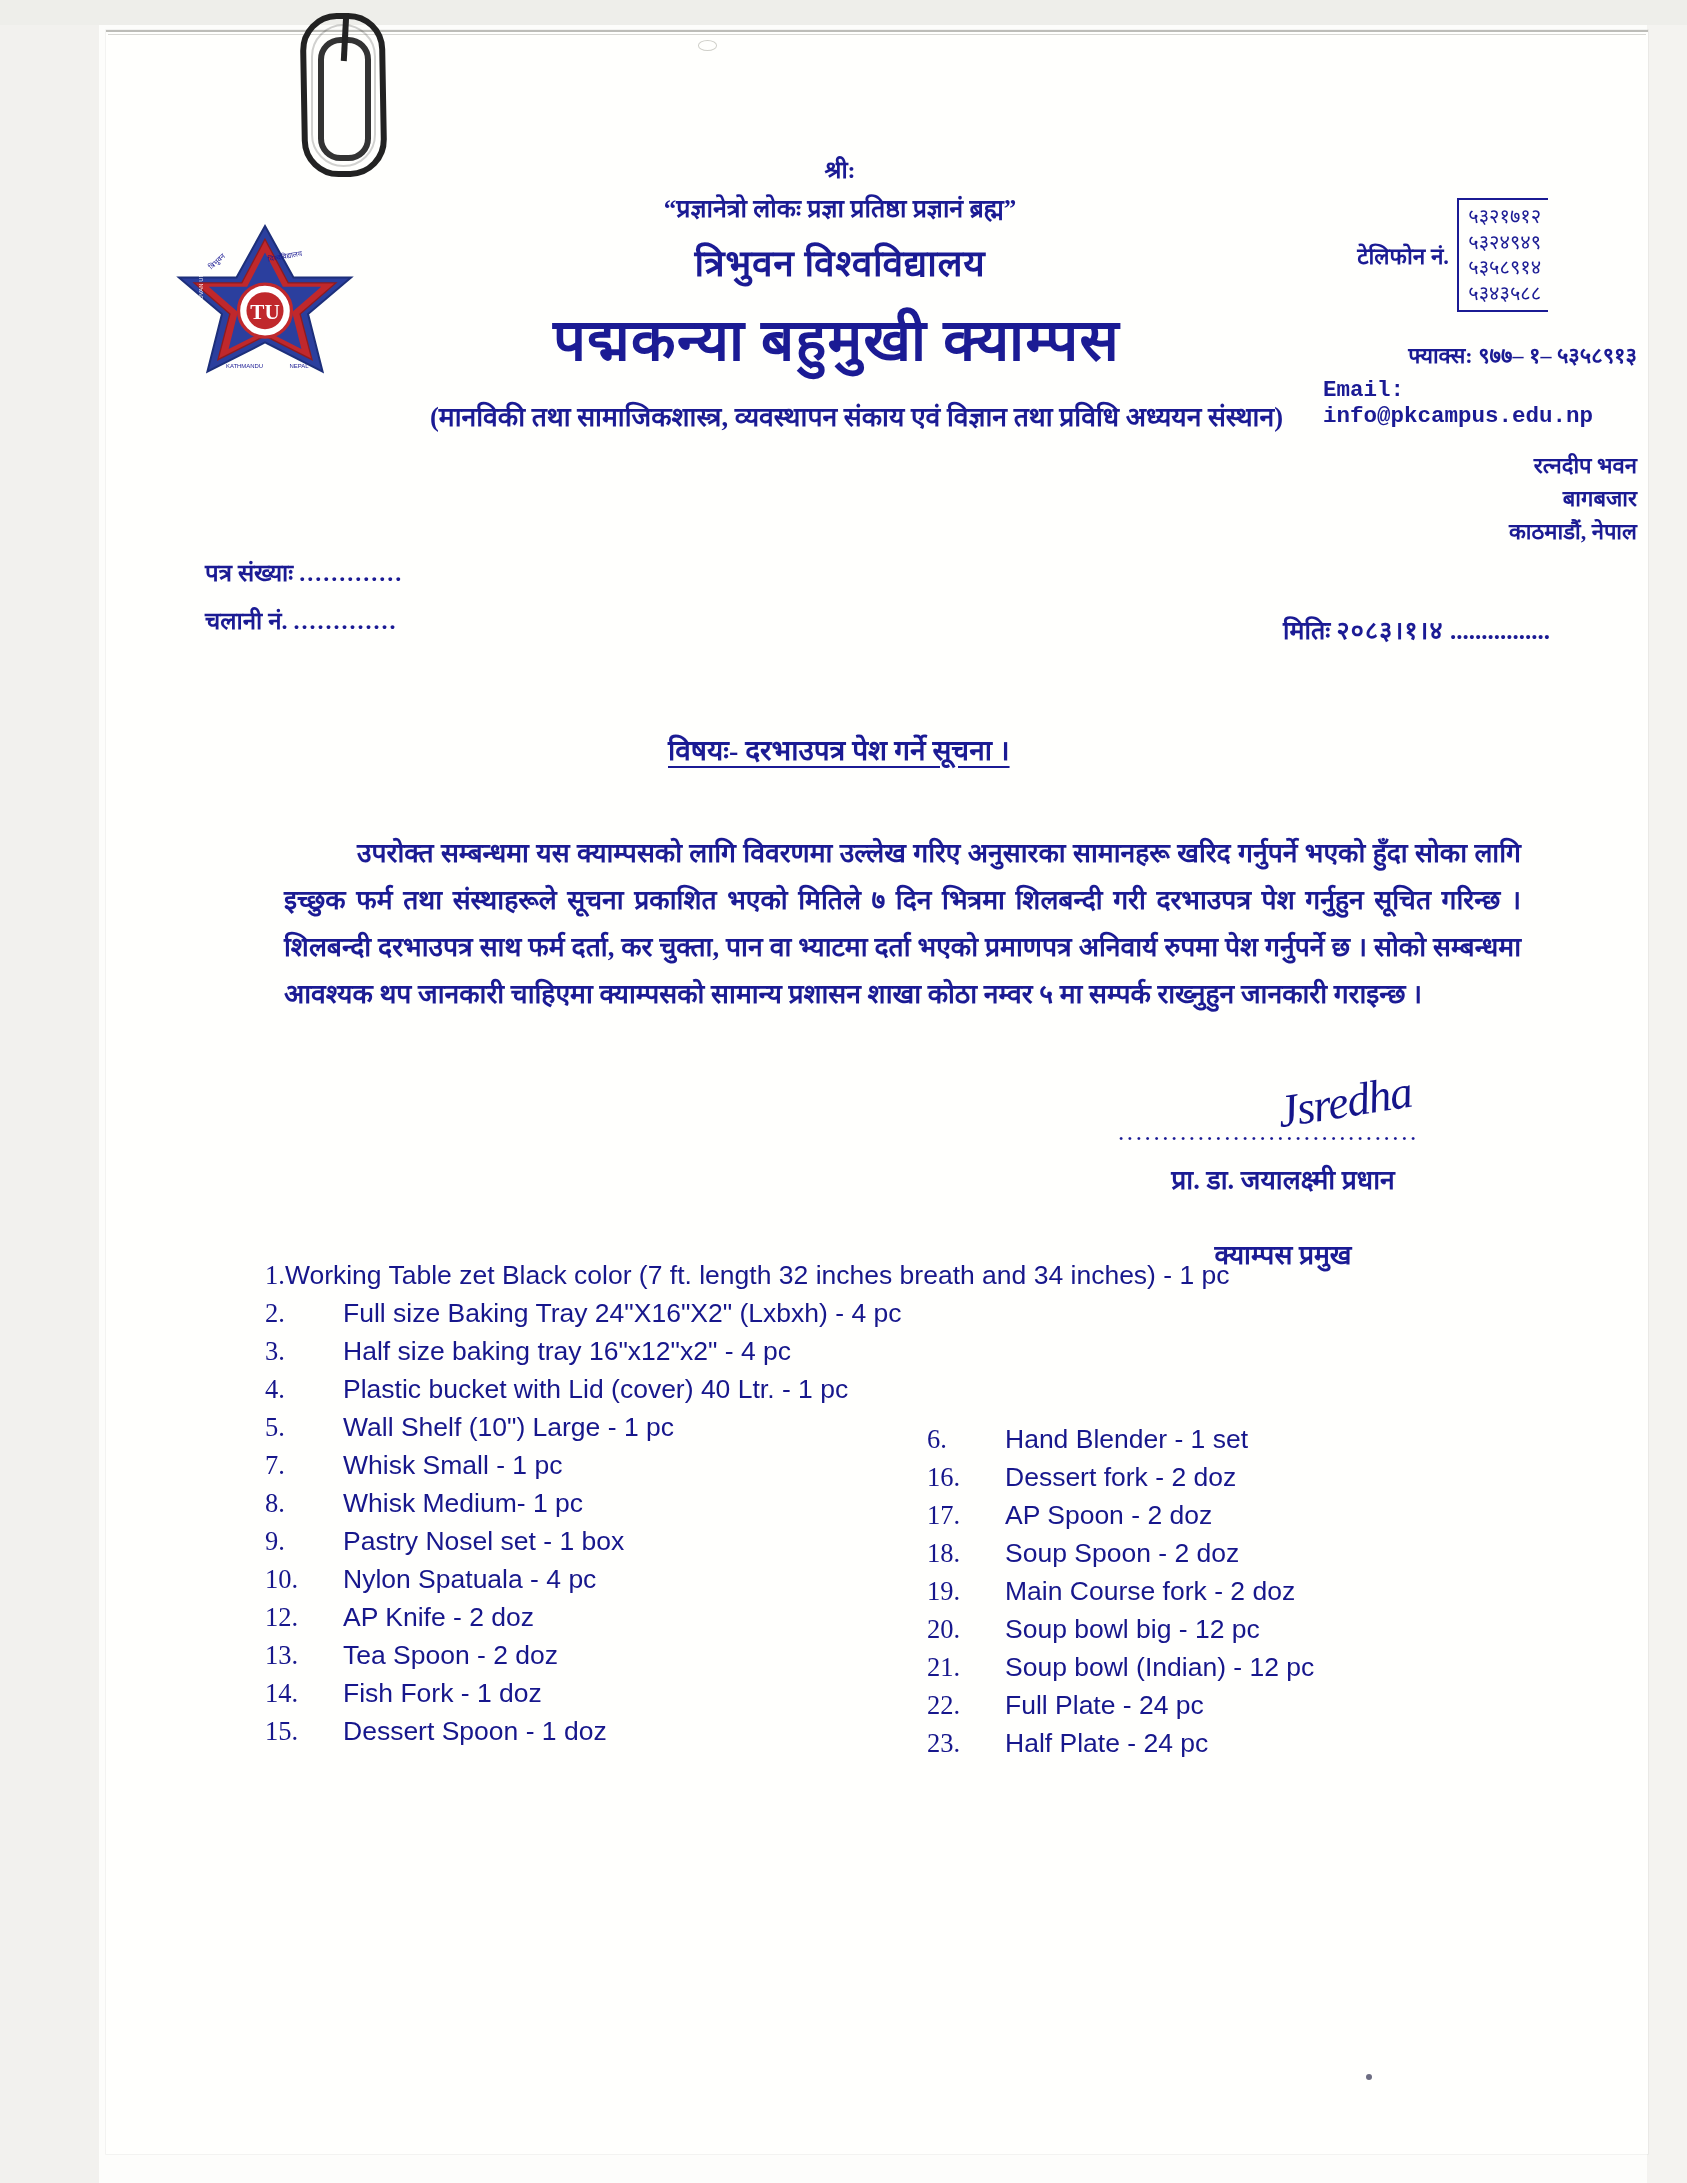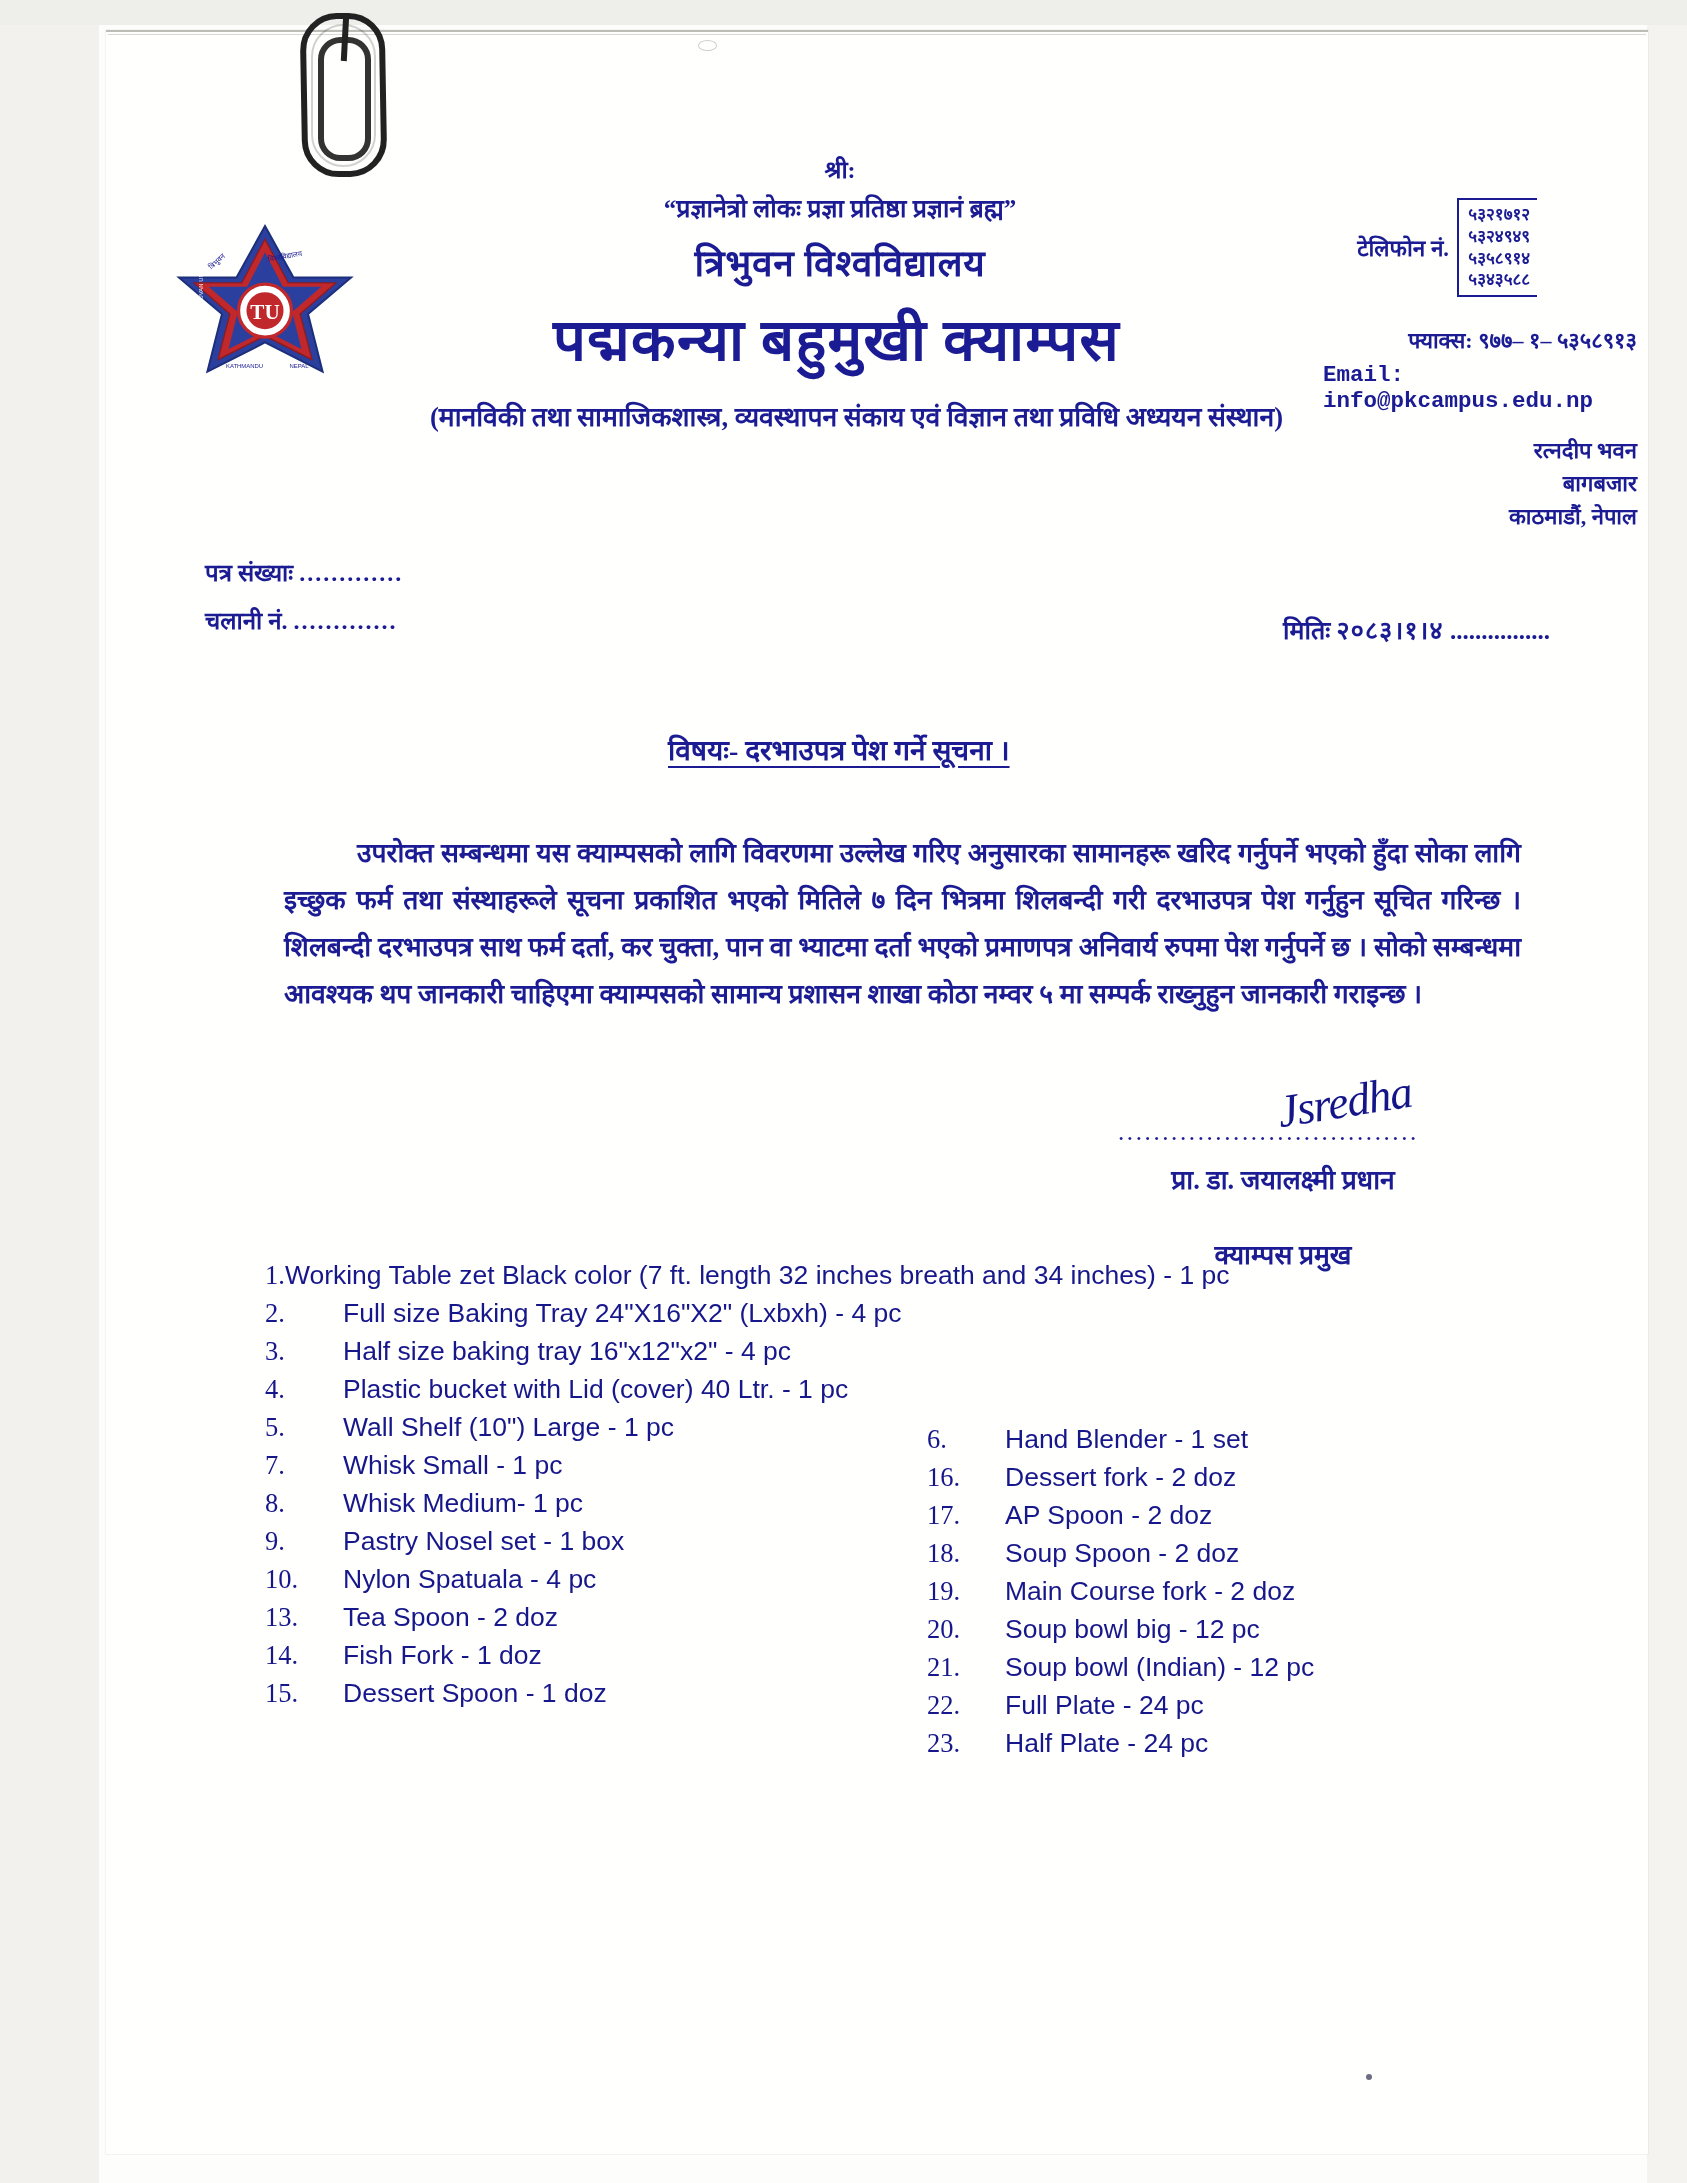--- a/index.html
+++ b/index.html
@@ -166,21 +166,21 @@
   }
   .tel-label { width: 126px; text-align: right; padding-right: 8px; }
   .tel-bracket {
     position: relative;
     border-left: 2.6px solid #1b1b94;
     border-top: 2.6px solid #1b1b94;
     border-bottom: 2.6px solid #1b1b94;
     padding: 4px 6.6px 4px 9.3px;
     line-height: 1.28;
   }
-  .tel-bracket div { font-size: 17px; font-weight: bold; white-space: nowrap; }
+  .tel-bracket div { font-size: 20px; font-weight: normal; white-space: nowrap; }
   .fax {
     margin-top: 27px;
     font-size: 22px;
     font-weight: bold;
     text-align: right;
     padding-right: 4px;
   }
   .email {
     margin-top: 8px;
     font-size: 22.5px;
@@ -440,20 +440,24 @@
       </div>
       <div class="item-row">
         <span class="num">9.</span>
         <span class="txt">Pastry Nosel set - 1 box</span>
       </div>
       <div class="item-row">
         <span class="num">10.</span>
         <span class="txt">Nylon Spatuala - 4 pc</span>
       </div>
       <div class="item-row">
+        <span class="num">12.</span>
+        <span class="txt">AP Knife - 2 doz</span>
+      </div>
+      <div class="item-row">
         <span class="num">13.</span>
         <span class="txt">Tea Spoon - 2 doz</span>
       </div>
       <div class="item-row">
         <span class="num">14.</span>
         <span class="txt">Fish Fork - 1 doz</span>
       </div>
       <div class="item-row">
         <span class="num">15.</span>
         <span class="txt">Dessert Spoon - 1 doz</span>

